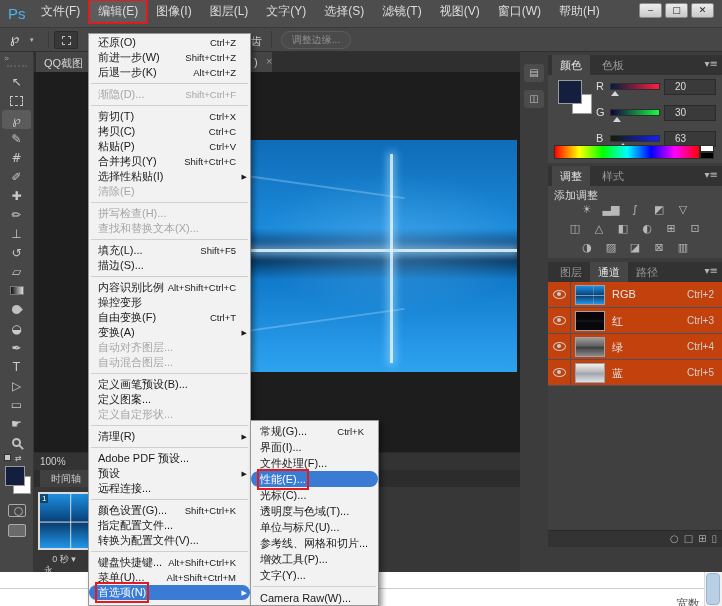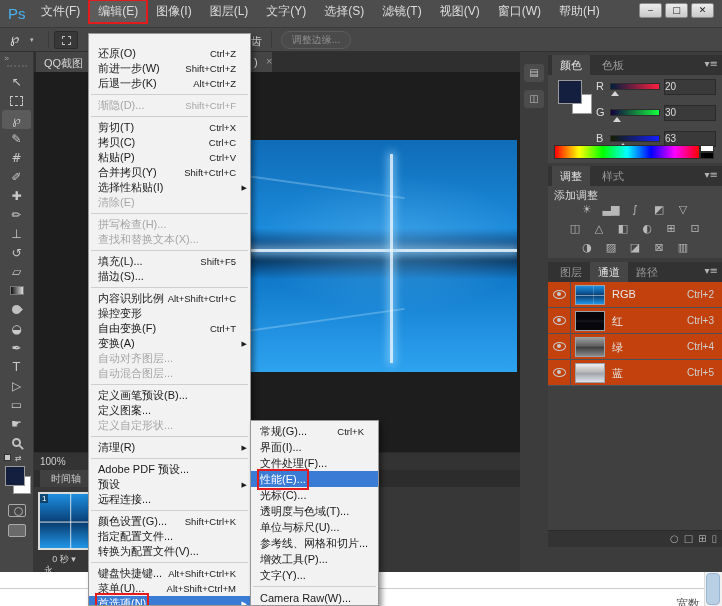--- a/index.html
+++ b/index.html
@@ -99,21 +99,21 @@
 #cp-head{top:3px}#cp-body{top:23px;height:88px}
 #swatch-back{position:absolute;left:24px;top:19px;width:20px;height:20px;background:#fff;border:1px solid #9a9a9a}
 #swatch-front{position:absolute;left:10px;top:5px;width:24px;height:24px;border:1px solid #9a9a9a;z-index:2}
 .cp-row{position:absolute;left:48px;width:122px;height:18px}
 .cp-row .lb{position:absolute;left:0;top:1px;font-size:11px;color:#ddd}
 .cp-row .track{position:absolute;left:14px;top:4px;width:50px;height:7px;border:1px solid #2d2d2d}
 .track-R{background:linear-gradient(to right,rgb(0,30,63),rgb(255,30,63))}
 .track-G{background:linear-gradient(to right,rgb(20,0,63),rgb(20,255,63))}
 .track-B{background:linear-gradient(to right,rgb(20,30,0),rgb(20,30,255))}
 .cp-row .vbox{position:absolute;left:68px;top:0;width:52px;height:16px;background:#3a3a3a;border:1px solid #2a2a2a;
-  color:#ddd;font-size:10px;line-height:14px;padding-left:0}
+  color:#ddd;font-size:10px;line-height:14px;padding-left:10px}
 .cp-thumb{position:absolute;top:12px;width:0;height:0;border-left:4px solid transparent;border-right:4px solid transparent;border-bottom:5px solid #d5d5d5}
 #spectrum{position:absolute;left:6px;top:70px;width:146px;height:14px;border:1px solid #2d2d2d;
   background:linear-gradient(to right,#f00,#ff0,#0f0,#0ff,#00f,#f0f,#f00)}
 #spec-white{position:absolute;left:152px;top:70px;width:14px;height:7px;background:#fff;border:1px solid #2d2d2d}
 #spec-black{position:absolute;left:152px;top:77px;width:14px;height:7px;background:#000;border:1px solid #2d2d2d}
 
 
 #adj-head{top:114px}#adj-body{top:134px;height:72px}
 #adj-title{position:absolute;left:6px;top:2px;font-size:11px;color:#d8d8d8}
 .adj-row{position:absolute;left:0;width:174px;height:18px;display:flex;justify-content:center;gap:7px}
@@ -131,29 +131,29 @@
 .thumb-green{background:linear-gradient(180deg,#9c9c9c,#5f5f5f 45%,#3f3f3f 52%,#8a8a8a)}
 .thumb-blue{background:linear-gradient(180deg,#efefef,#b7b7b7 45%,#9fa4ad 52%,#dfe3e8)}
 .ch-lb{position:absolute;left:64px;top:6px;font-size:11px;color:#e8e8e8}
 .ch-sc{position:absolute;right:8px;top:7px;font-size:10px;color:#d0d0d0}
 #ch-body{position:absolute;left:0;top:334px;width:174px;height:144px;background:#404040}
 #ch-bottom{position:absolute;left:0;top:478px;width:174px;height:17px;background:#333;border-top:1px solid #2a2a2a}
 .chb-ic{float:right;margin:2px 5px 0 0;font-size:10px;color:#a8a8a8;font-family:"DejaVu Sans",sans-serif}
 
 
 #editmenu{position:absolute;left:88px;top:33px;width:163px;height:573px;background:#f2f2f2;border:1px solid #979797;
-  box-shadow:3px 3px 5px rgba(0,0,0,.4);z-index:40;padding-top:12px;overflow:hidden}
+  box-shadow:3px 3px 5px rgba(0,0,0,.4);z-index:40;padding-top:1px;overflow:hidden}
 #submenu{position:absolute;left:250px;top:420px;width:129px;height:186px;background:#f2f2f2;border:1px solid #979797;
   box-shadow:3px 3px 5px rgba(0,0,0,.4);z-index:41;padding-top:2px;overflow:hidden}
 .mrow{position:relative;height:15px;display:flex;align-items:center;padding:0 14px 0 9px;font-size:11px;color:#1a1a1a;white-space:nowrap}
 #submenu .mrow{height:16px}
 .mrow .sc{margin-left:auto;font-size:9.5px;color:#1a1a1a}
 .mrow .arr{position:absolute;right:3px;top:4px;font-size:7px;color:#1a1a1a}
 .mrow.dis,.mrow.dis .sc,.mrow.dis .arr{color:#a6a6a6}
-.mrow.sel{background:var(--blue);color:#fff;border-radius:0}
+.mrow.sel{background:var(--blue);color:#fff;border-radius:8px}
 .mrow.sel .sc,.mrow.sel .arr{color:#fff}
 .msep{height:7px;position:relative}
 .msep::after{content:"";position:absolute;left:2px;right:2px;top:3px;border-top:1px solid #cfcfcf}
 .boxed{outline:2px solid var(--red);outline-offset:1px}
 
 
 #whiteband{position:absolute;left:0;top:572px;width:722px;height:34px;background:#fff}
 #band-line{position:absolute;left:0;top:588px;width:704px;height:1px;background:#ccc}
 #scroll-track{position:absolute;left:704px;top:572px;width:18px;height:34px;background:#f1f1f1;border-left:1px solid #dcdcdc}
 #scroll-thumb{position:absolute;left:706px;top:573px;width:14px;height:32px;background:#b9cfe4;border:1px solid #98b6d4;border-radius:4px}

